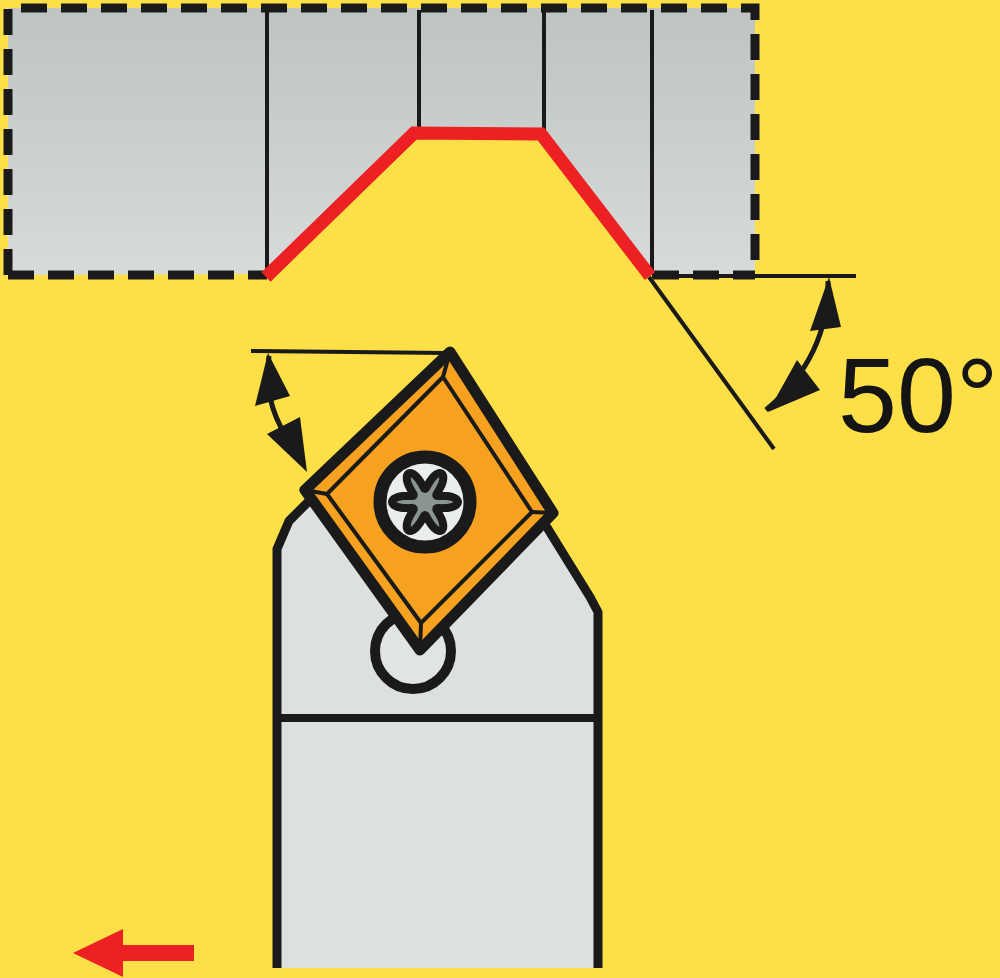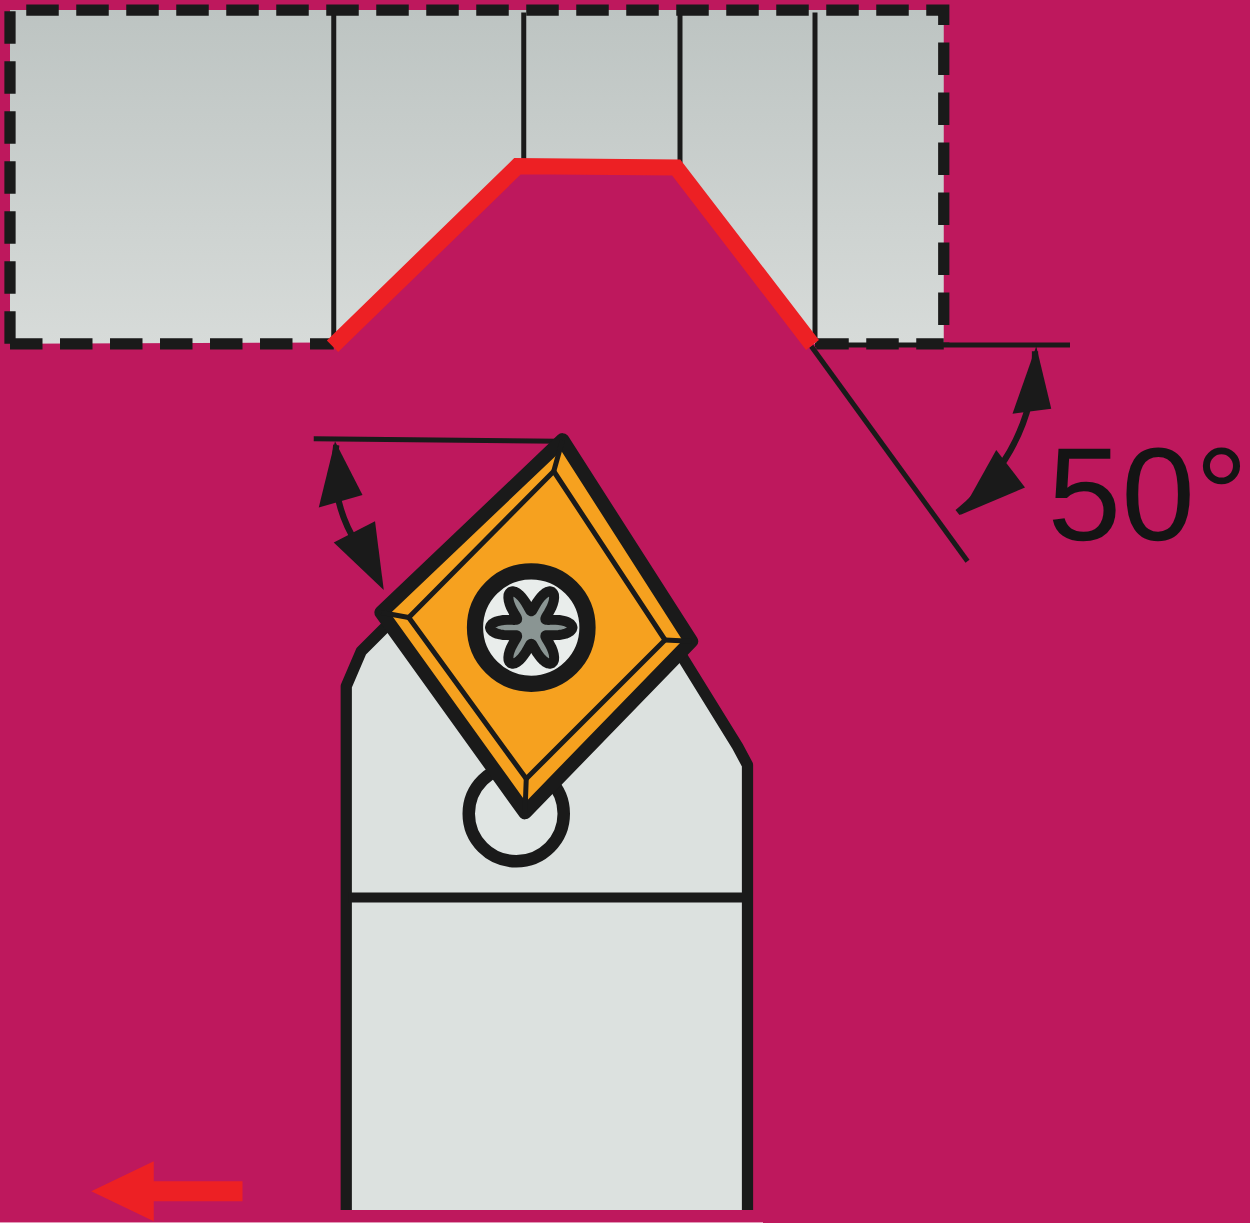--- a/index.html
+++ b/index.html
@@ -1,16 +1,16 @@
 <!DOCTYPE html>
 <html><head>
 <meta charset="utf-8">
 <style>
   html,body{margin:0;padding:0;background:#ffffff;}
-  .canvas{position:relative;width:1000px;height:978px;background:#be185d;overflow:hidden;
+  .canvas{position:relative;width:1000px;height:978px;background:#fde047;overflow:hidden;
           font-family:"Liberation Sans",sans-serif;}
   svg{display:block;}
   .ink{stroke:#1a1a1a;}
   .nofill{fill:none;}
   .headfill{fill:#1a1a1a;stroke:none;}
   .angle-text{font-family:"Liberation Sans",sans-serif;font-size:106px;fill:#141414;}
 </style>
 </head>
 <body>
 

